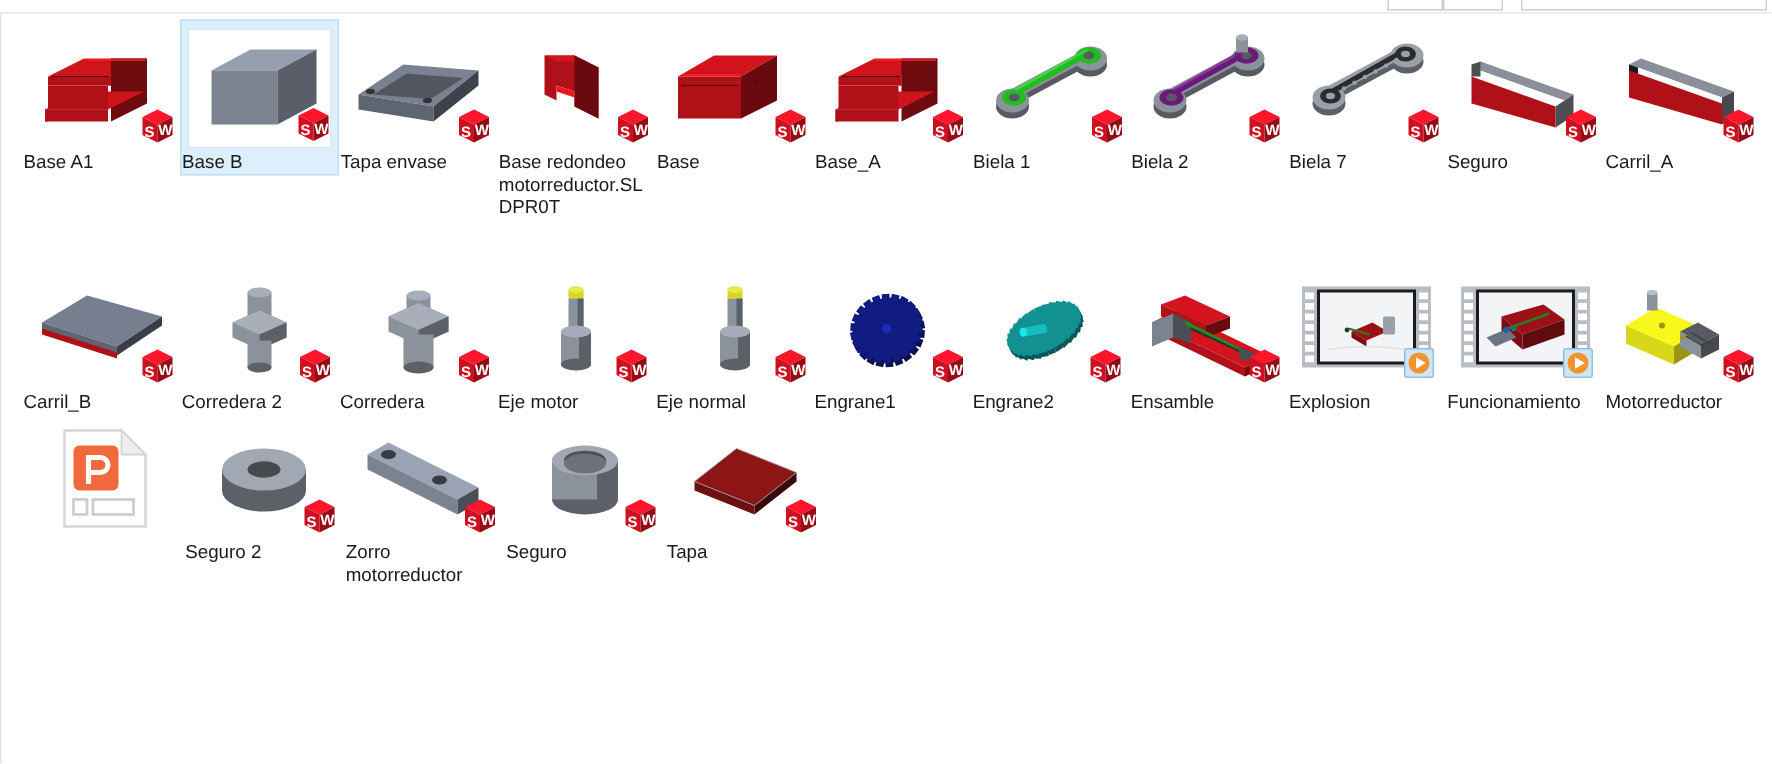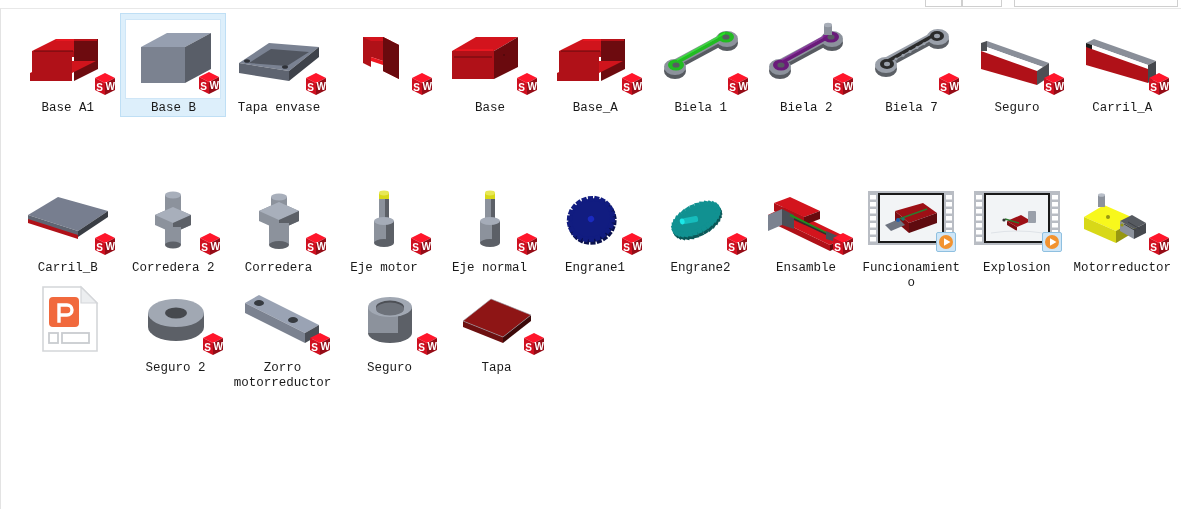--- a/index.html
+++ b/index.html
@@ -76,24 +76,24 @@
     position: relative;
     width: 92px; height: 76px;
   }
   .thumb svg { display: block; }
 
   .caption {
     margin-top: 2px;
     font-size: 12.5px;
     line-height: 15px;
     color: #1a1a1a;
-    text-align: center;
+    text-align: left;
     width: 104px;
     word-wrap: break-word;
-    font-family: Liberation Mono, monospace;
+    font-family: Liberation Sans, sans-serif;
   }
 
   
   .sw-badge {
     position: absolute;
     right: -2px; bottom: 2px;
     width: 26px; height: 26px;
   }
   
   .play-badge {
@@ -190,20 +190,21 @@
                 </svg>
               </div>
               <div class="sw-badge"><svg viewBox="0 0 26 26" width="26" height="26" xmlns="http://www.w3.org/2000/svg">
                   <polygon points="3,7 13,2 23,7 13,12" fill="#ff162b"></polygon>
                   <polygon points="3,7 13,12 13,24 3,19" fill="#cf1020"></polygon>
                   <polygon points="13,12 23,7 23,19 13,24" fill="#950c17"></polygon>
                   <text x="7.6" y="20" font-family="Liberation Sans, sans-serif" font-size="10" font-weight="bold" fill="#ffffff" text-anchor="middle">S</text>
                   <text x="18.2" y="19" font-family="Liberation Sans, sans-serif" font-size="10" font-weight="bold" fill="#ffffff" text-anchor="middle">W</text>
                 </svg></div>
             </div>
+            <div class="caption">Base redondeo motorreductor.SLDPR0T</div>
           </div>
           <div class="item" title="Base">
             <div class="thumb-box">
               <div class="thumb">
                 <svg width="92" height="76" viewBox="0 0 92 76" xmlns="http://www.w3.org/2000/svg">
                   <polygon points="8,30 32,16 74,16 50,30" fill="#d3141d"></polygon>
                   <polygon points="8,30 50,30 50,58 8,58" fill="#b01118"></polygon>
                   <polygon points="50,30 74,16 74,46 50,58" fill="#6a0a0e"></polygon>
                   <path d="M12 29 L49 29" stroke="#ff1a24" stroke-width="1.2"></path>
                   <path d="M10 36 L48 36" stroke="#58090c" stroke-width="0.8"></path>
@@ -666,20 +667,57 @@
               <div class="sw-badge"><svg viewBox="0 0 26 26" width="26" height="26" xmlns="http://www.w3.org/2000/svg">
                   <polygon points="3,7 13,2 23,7 13,12" fill="#ff162b"></polygon>
                   <polygon points="3,7 13,12 13,24 3,19" fill="#cf1020"></polygon>
                   <polygon points="13,12 23,7 23,19 13,24" fill="#950c17"></polygon>
                   <text x="7.6" y="20" font-family="Liberation Sans, sans-serif" font-size="10" font-weight="bold" fill="#ffffff" text-anchor="middle">S</text>
                   <text x="18.2" y="19" font-family="Liberation Sans, sans-serif" font-size="10" font-weight="bold" fill="#ffffff" text-anchor="middle">W</text>
                 </svg></div>
             </div>
             <div class="caption">Ensamble</div>
           </div>
+          <div class="item" title="Explosion">
+            <div class="thumb-box">
+              <div class="thumb">
+                <svg width="92" height="76" viewBox="0 0 92 76" xmlns="http://www.w3.org/2000/svg">
+                  <rect x="3" y="10" width="86" height="54" fill="#b9bdc4"></rect>
+                  <rect x="5" y="14" width="6" height="4.5" fill="#ffffff"></rect>
+                  <rect x="81" y="14" width="6" height="4.5" fill="#ffffff"></rect>
+                  <rect x="5" y="21" width="6" height="4.5" fill="#ffffff"></rect>
+                  <rect x="81" y="21" width="6" height="4.5" fill="#ffffff"></rect>
+                  <rect x="5" y="28" width="6" height="4.5" fill="#ffffff"></rect>
+                  <rect x="81" y="28" width="6" height="4.5" fill="#ffffff"></rect>
+                  <rect x="5" y="35" width="6" height="4.5" fill="#ffffff"></rect>
+                  <rect x="81" y="35" width="6" height="4.5" fill="#ffffff"></rect>
+                  <rect x="5" y="42" width="6" height="4.5" fill="#ffffff"></rect>
+                  <rect x="81" y="42" width="6" height="4.5" fill="#ffffff"></rect>
+                  <rect x="5" y="49" width="6" height="4.5" fill="#ffffff"></rect>
+                  <rect x="81" y="49" width="6" height="4.5" fill="#ffffff"></rect>
+                  <rect x="5" y="56" width="6" height="4.5" fill="#ffffff"></rect>
+                  <rect x="81" y="56" width="6" height="4.5" fill="#ffffff"></rect>
+                  <rect x="13" y="12" width="66" height="50" fill="#1a1a1a"></rect>
+                  <rect x="15" y="14" width="62" height="46" fill="#f2f4f6"></rect>
+                  <polygon points="36,40 50,34 60,40 46,46" fill="#9d1016"></polygon>
+                  <polygon points="36,40 46,46 46,50 36,44" fill="#7d0d12"></polygon>
+                  <rect x="57" y="30" width="8" height="12" rx="1" fill="#9aa0aa"></rect>
+                  <path d="M34 38 L48 42" stroke="#2d7a2d" stroke-width="1.4"></path>
+                  <circle cx="33" cy="39" r="1.6" fill="#333"></circle>
+                  <path d="M20 52 Q46 48 72 52" stroke="#dfe3e8" stroke-width="1" fill="none"></path>
+                </svg>
+              </div>
+              <div class="play-badge"><svg viewBox="0 0 20 20" width="20" height="20" xmlns="http://www.w3.org/2000/svg">
+                  <rect x="0.5" y="0.5" width="19" height="19" rx="1.5" fill="#cfe6f7" stroke="#8fc0e0"></rect>
+                  <circle cx="10" cy="10" r="7" fill="#f29330"></circle>
+                  <polygon points="8,6.2 14.5,10 8,13.8" fill="#ffffff"></polygon>
+                </svg></div>
+            </div>
+            <div class="caption">Explosion</div>
+          </div>
           <div class="item" title="Funcionamiento">
             <div class="thumb-box">
               <div class="thumb">
                 <svg width="92" height="76" viewBox="0 0 92 76" xmlns="http://www.w3.org/2000/svg">
                   <rect x="3" y="10" width="86" height="54" fill="#b9bdc4"></rect>
                   <rect x="5" y="14" width="6" height="4.5" fill="#ffffff"></rect>
                   <rect x="81" y="14" width="6" height="4.5" fill="#ffffff"></rect>
                   <rect x="5" y="21" width="6" height="4.5" fill="#ffffff"></rect>
                   <rect x="81" y="21" width="6" height="4.5" fill="#ffffff"></rect>
                   <rect x="5" y="28" width="6" height="4.5" fill="#ffffff"></rect>
@@ -704,57 +742,20 @@
                 </svg>
               </div>
               <div class="play-badge"><svg viewBox="0 0 20 20" width="20" height="20" xmlns="http://www.w3.org/2000/svg">
                   <rect x="0.5" y="0.5" width="19" height="19" rx="1.5" fill="#cfe6f7" stroke="#8fc0e0"></rect>
                   <circle cx="10" cy="10" r="7" fill="#f29330"></circle>
                   <polygon points="8,6.2 14.5,10 8,13.8" fill="#ffffff"></polygon>
                 </svg></div>
             </div>
             <div class="caption">Funcionamiento</div>
           </div>
-          <div class="item" title="Explosion">
-            <div class="thumb-box">
-              <div class="thumb">
-                <svg width="92" height="76" viewBox="0 0 92 76" xmlns="http://www.w3.org/2000/svg">
-                  <rect x="3" y="10" width="86" height="54" fill="#b9bdc4"></rect>
-                  <rect x="5" y="14" width="6" height="4.5" fill="#ffffff"></rect>
-                  <rect x="81" y="14" width="6" height="4.5" fill="#ffffff"></rect>
-                  <rect x="5" y="21" width="6" height="4.5" fill="#ffffff"></rect>
-                  <rect x="81" y="21" width="6" height="4.5" fill="#ffffff"></rect>
-                  <rect x="5" y="28" width="6" height="4.5" fill="#ffffff"></rect>
-                  <rect x="81" y="28" width="6" height="4.5" fill="#ffffff"></rect>
-                  <rect x="5" y="35" width="6" height="4.5" fill="#ffffff"></rect>
-                  <rect x="81" y="35" width="6" height="4.5" fill="#ffffff"></rect>
-                  <rect x="5" y="42" width="6" height="4.5" fill="#ffffff"></rect>
-                  <rect x="81" y="42" width="6" height="4.5" fill="#ffffff"></rect>
-                  <rect x="5" y="49" width="6" height="4.5" fill="#ffffff"></rect>
-                  <rect x="81" y="49" width="6" height="4.5" fill="#ffffff"></rect>
-                  <rect x="5" y="56" width="6" height="4.5" fill="#ffffff"></rect>
-                  <rect x="81" y="56" width="6" height="4.5" fill="#ffffff"></rect>
-                  <rect x="13" y="12" width="66" height="50" fill="#1a1a1a"></rect>
-                  <rect x="15" y="14" width="62" height="46" fill="#f2f4f6"></rect>
-                  <polygon points="36,40 50,34 60,40 46,46" fill="#9d1016"></polygon>
-                  <polygon points="36,40 46,46 46,50 36,44" fill="#7d0d12"></polygon>
-                  <rect x="57" y="30" width="8" height="12" rx="1" fill="#9aa0aa"></rect>
-                  <path d="M34 38 L48 42" stroke="#2d7a2d" stroke-width="1.4"></path>
-                  <circle cx="33" cy="39" r="1.6" fill="#333"></circle>
-                  <path d="M20 52 Q46 48 72 52" stroke="#dfe3e8" stroke-width="1" fill="none"></path>
-                </svg>
-              </div>
-              <div class="play-badge"><svg viewBox="0 0 20 20" width="20" height="20" xmlns="http://www.w3.org/2000/svg">
-                  <rect x="0.5" y="0.5" width="19" height="19" rx="1.5" fill="#cfe6f7" stroke="#8fc0e0"></rect>
-                  <circle cx="10" cy="10" r="7" fill="#f29330"></circle>
-                  <polygon points="8,6.2 14.5,10 8,13.8" fill="#ffffff"></polygon>
-                </svg></div>
-            </div>
-            <div class="caption">Explosion</div>
-          </div>
           <div class="item" title="Motorreductor">
             <div class="thumb-box">
               <div class="thumb">
                 <svg width="92" height="76" viewBox="0 0 92 76" xmlns="http://www.w3.org/2000/svg">
                   <polygon points="8,36 28,24 60,38 40,50" fill="#f8f81c"></polygon>
                   <polygon points="8,36 40,50 40,62 8,48" fill="#d8d818"></polygon>
                   <polygon points="40,50 60,38 60,50 40,62" fill="#979711"></polygon>
                   <rect x="22" y="14" width="7" height="12" fill="#8c929c"></rect>
                   <ellipse cx="25.5" cy="14" rx="3.5" ry="1.8" fill="#b8bec8"></ellipse>
                   <polygon points="44,40 56,34 70,42 58,48" fill="#575b61"></polygon>

